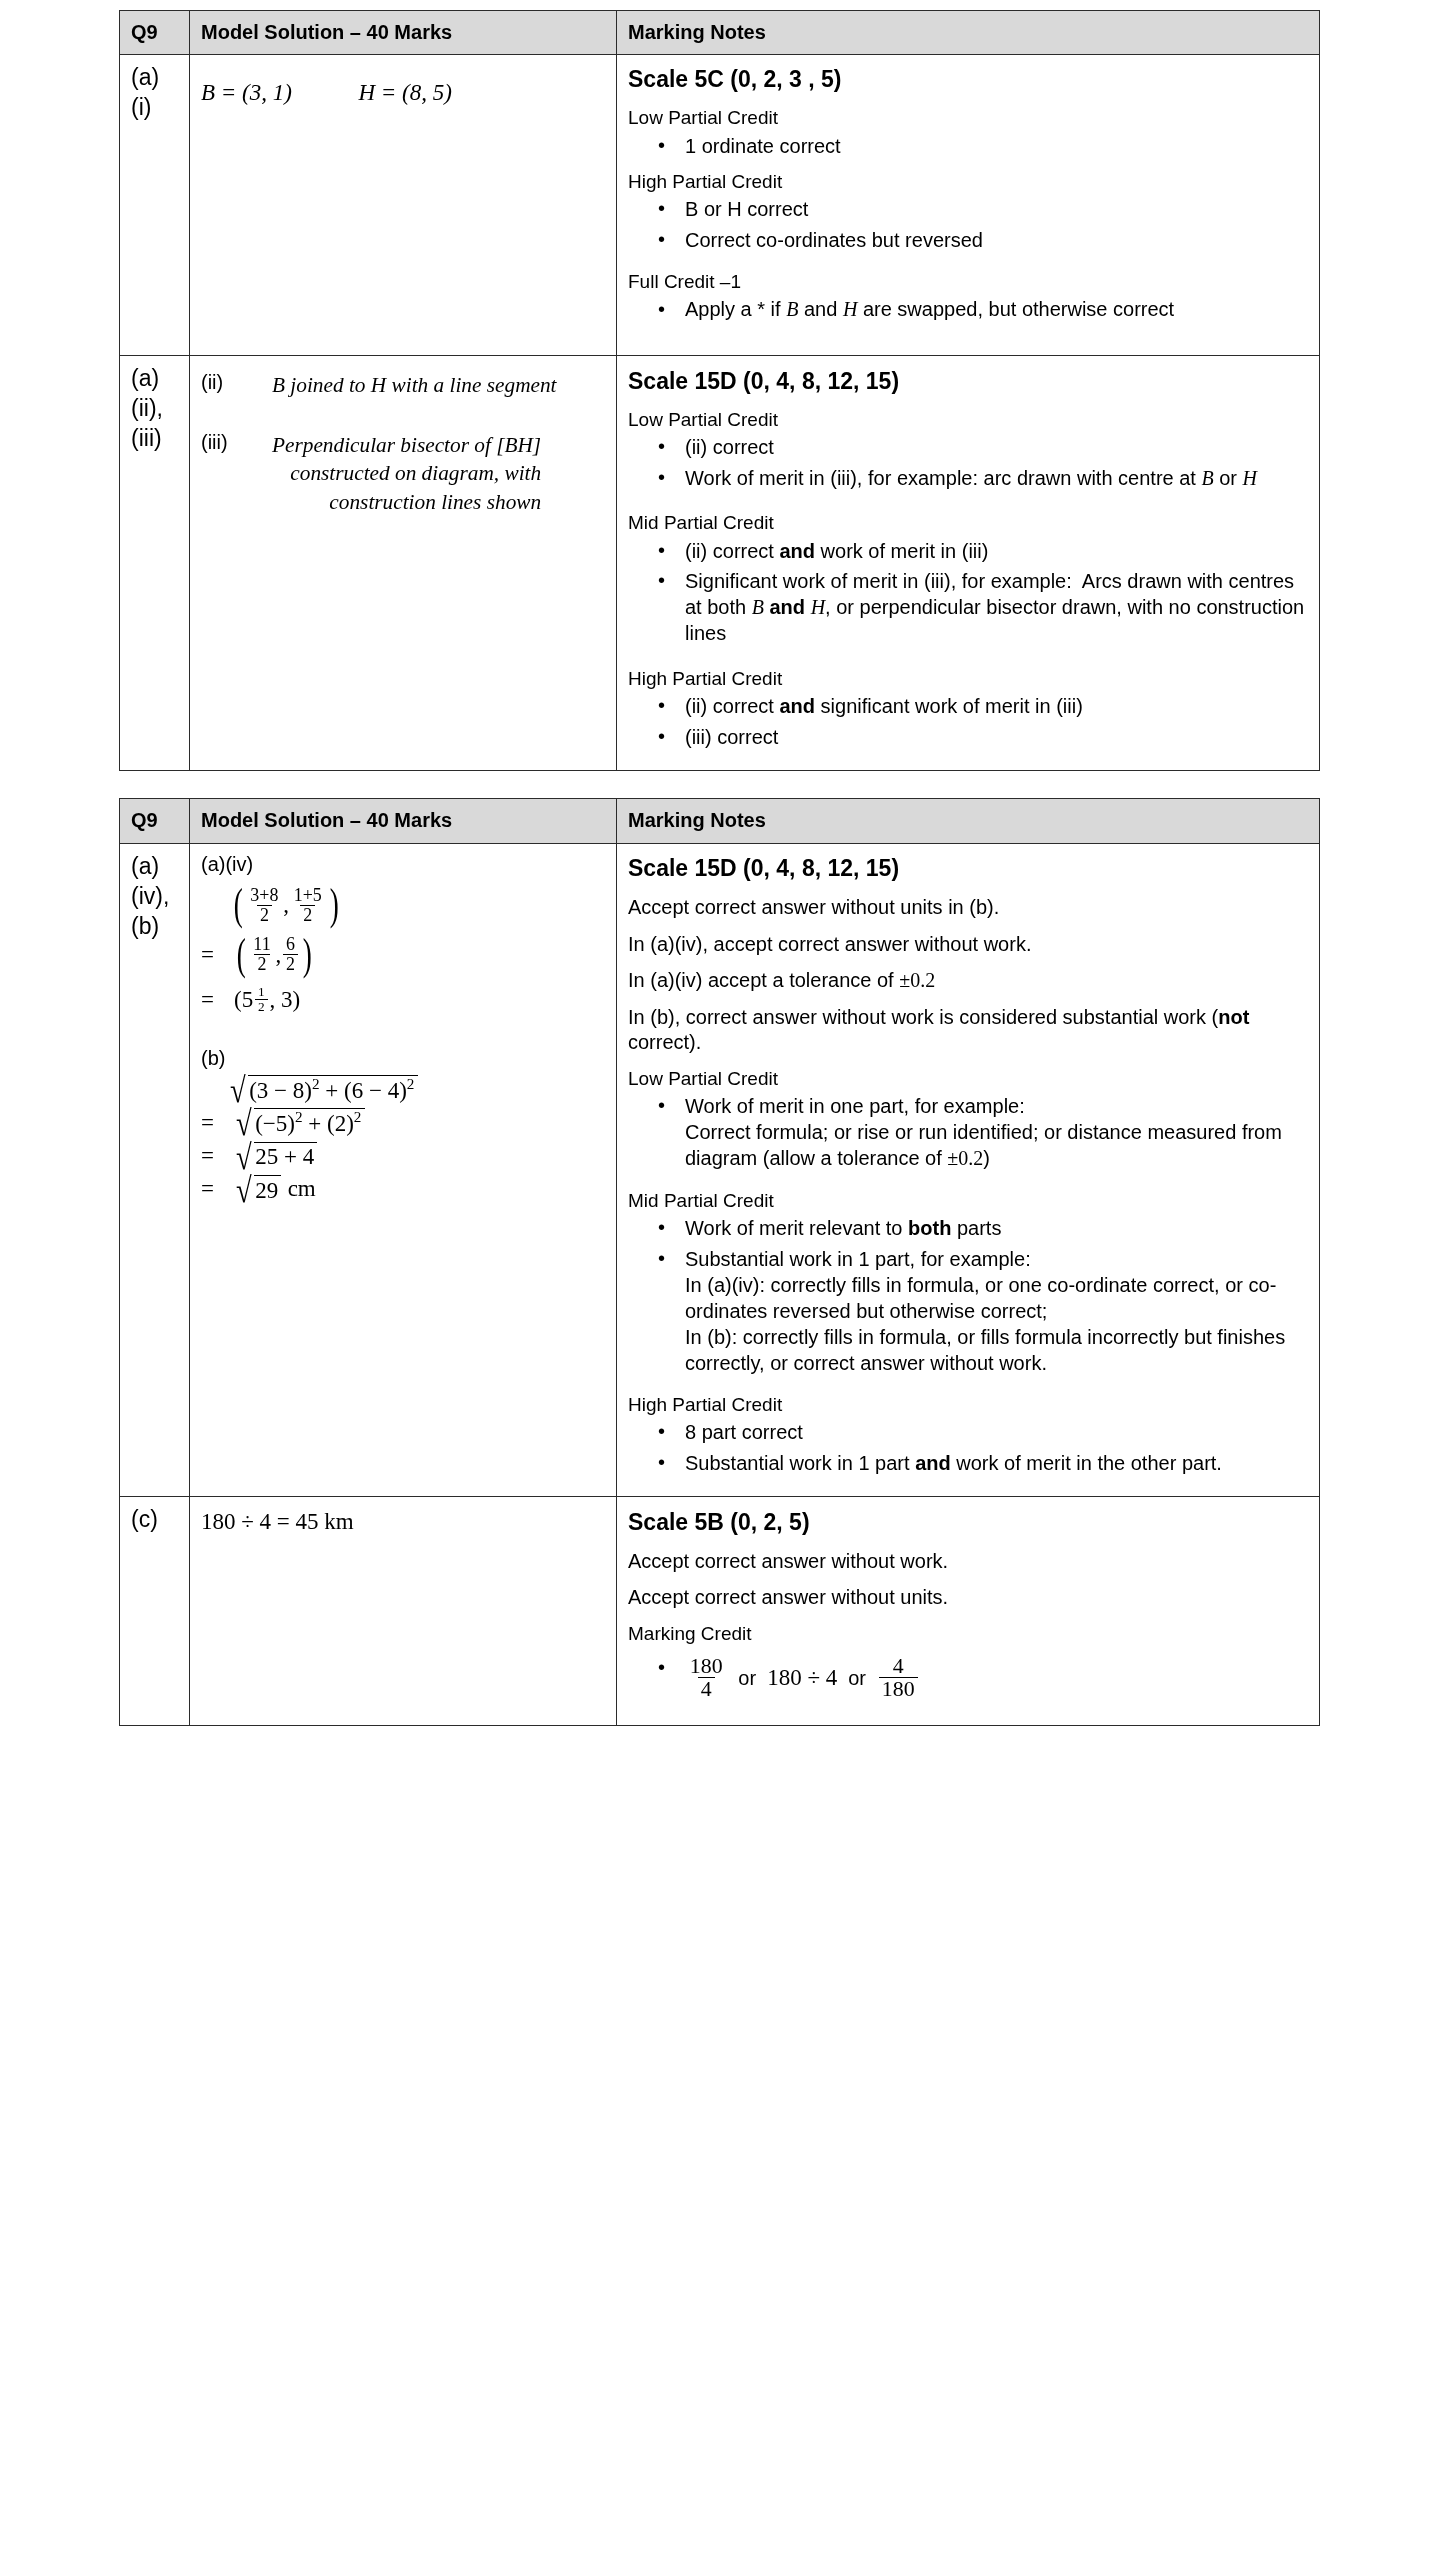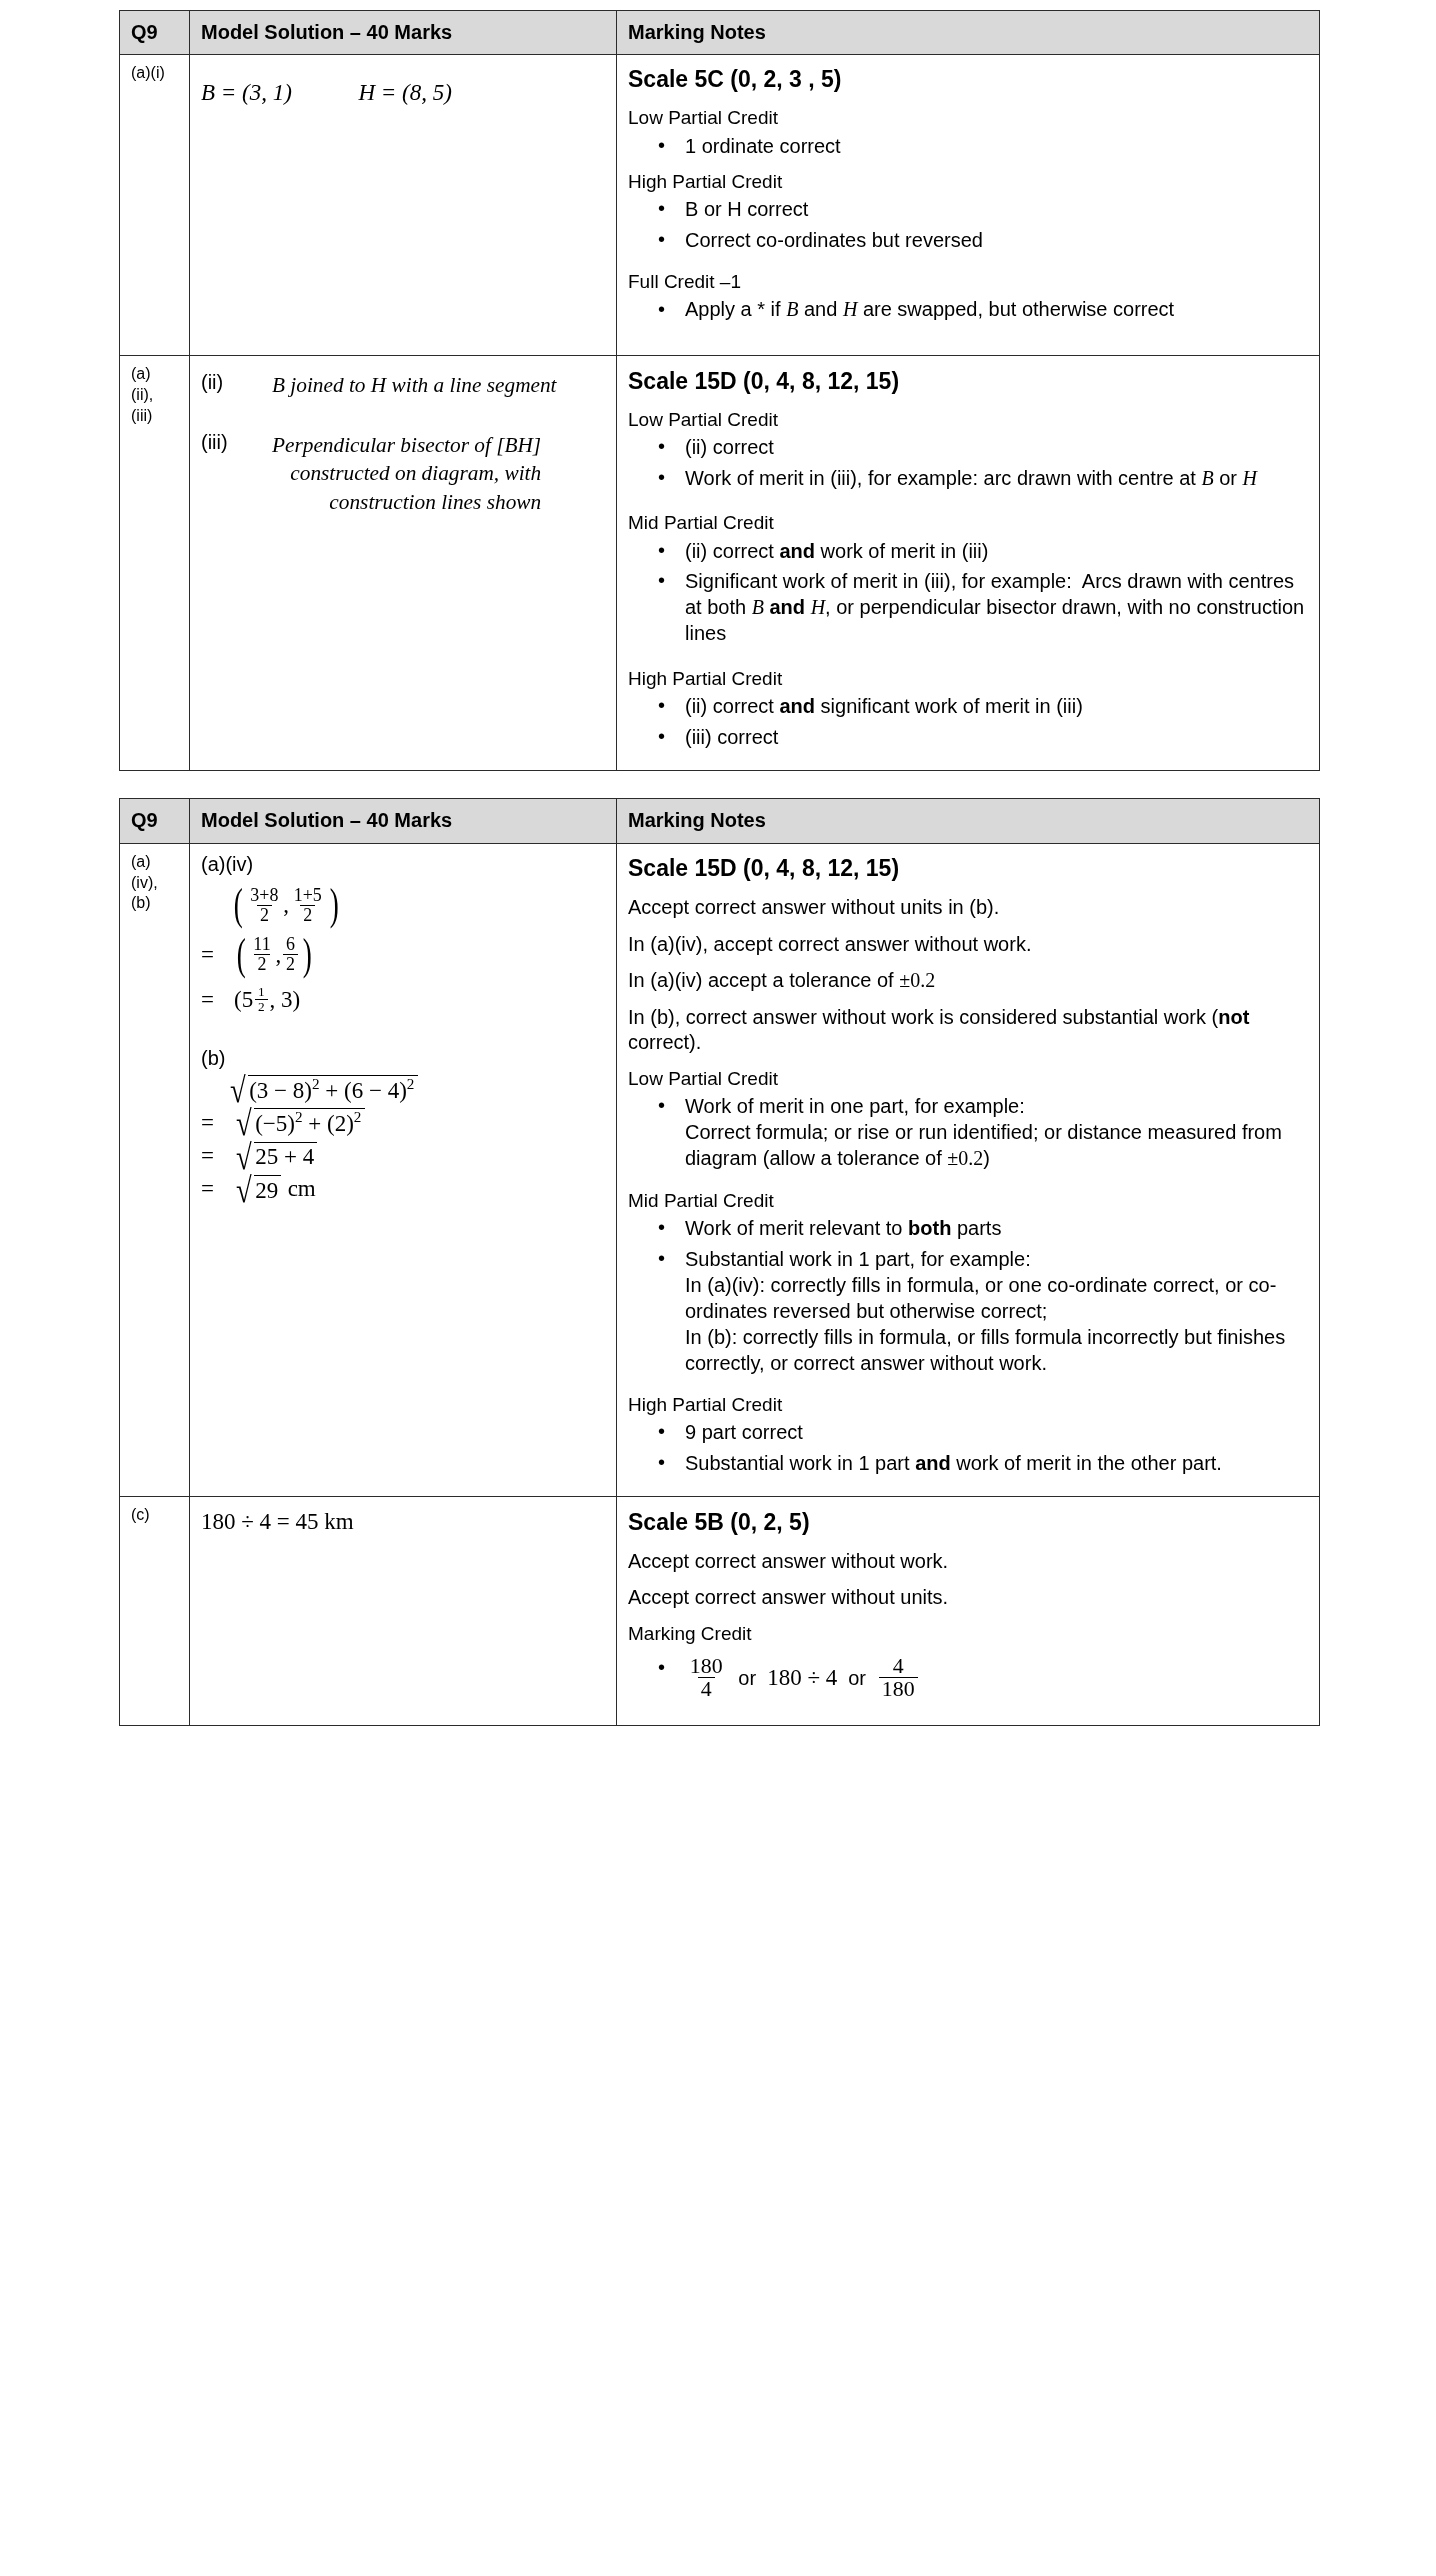--- a/index.html
+++ b/index.html
@@ -38,21 +38,21 @@
     font-weight: bold;
     font-size: 20px;
     padding: 10.3px 11px 10.3px 11px;
     line-height: 1.15;
   }
   col.c-q    { width: 70px; }
   col.c-sol  { width: 427px; }
   col.c-note { width: 703px; }
 
   .qcell {
-    font-size: 16px;
+    font-size: 23px;
     line-height: 1.30;
     padding-top: 11px;
   }
   .solcell { font-size: 20px; }
   .notecell { font-size: 20px; line-height: 1.30; }
 
   
   .scale-head {
     font-weight: bold;
     font-size: 23px;
@@ -369,21 +369,21 @@
           </ul>
 
           <div class="credit-head" style="margin-top:17.4px">Mid Partial Credit</div>
           <ul class="bullets">
             <li>Work of merit relevant to <b>both</b> parts</li>
             <li>Substantial work in 1 part, for example:<span class="sub">In (a)(iv): correctly fills in formula, or one co-ordinate correct, or co-ordinates reversed but otherwise correct;</span><span class="sub">In (b): correctly fills in formula, or fills formula incorrectly but finishes correctly, or correct answer without work.</span></li>
           </ul>
 
           <div class="credit-head" style="margin-top:17.4px">High Partial Credit</div>
           <ul class="bullets">
-            <li>9 part correct</li>
+            <li>8 part correct</li>
             <li>Substantial work in 1 part <b>and</b> work of merit in the other part.</li>
           </ul>
           <div style="height:4.7px"></div>
         </td>
       </tr>
 
       <tr>
         <td class="qcell">(c)</td>
         <td class="solcell">
           <div class="math" style="font-size:23px;padding-top:3.2px">180 ÷ 4 = 45 km</div>

